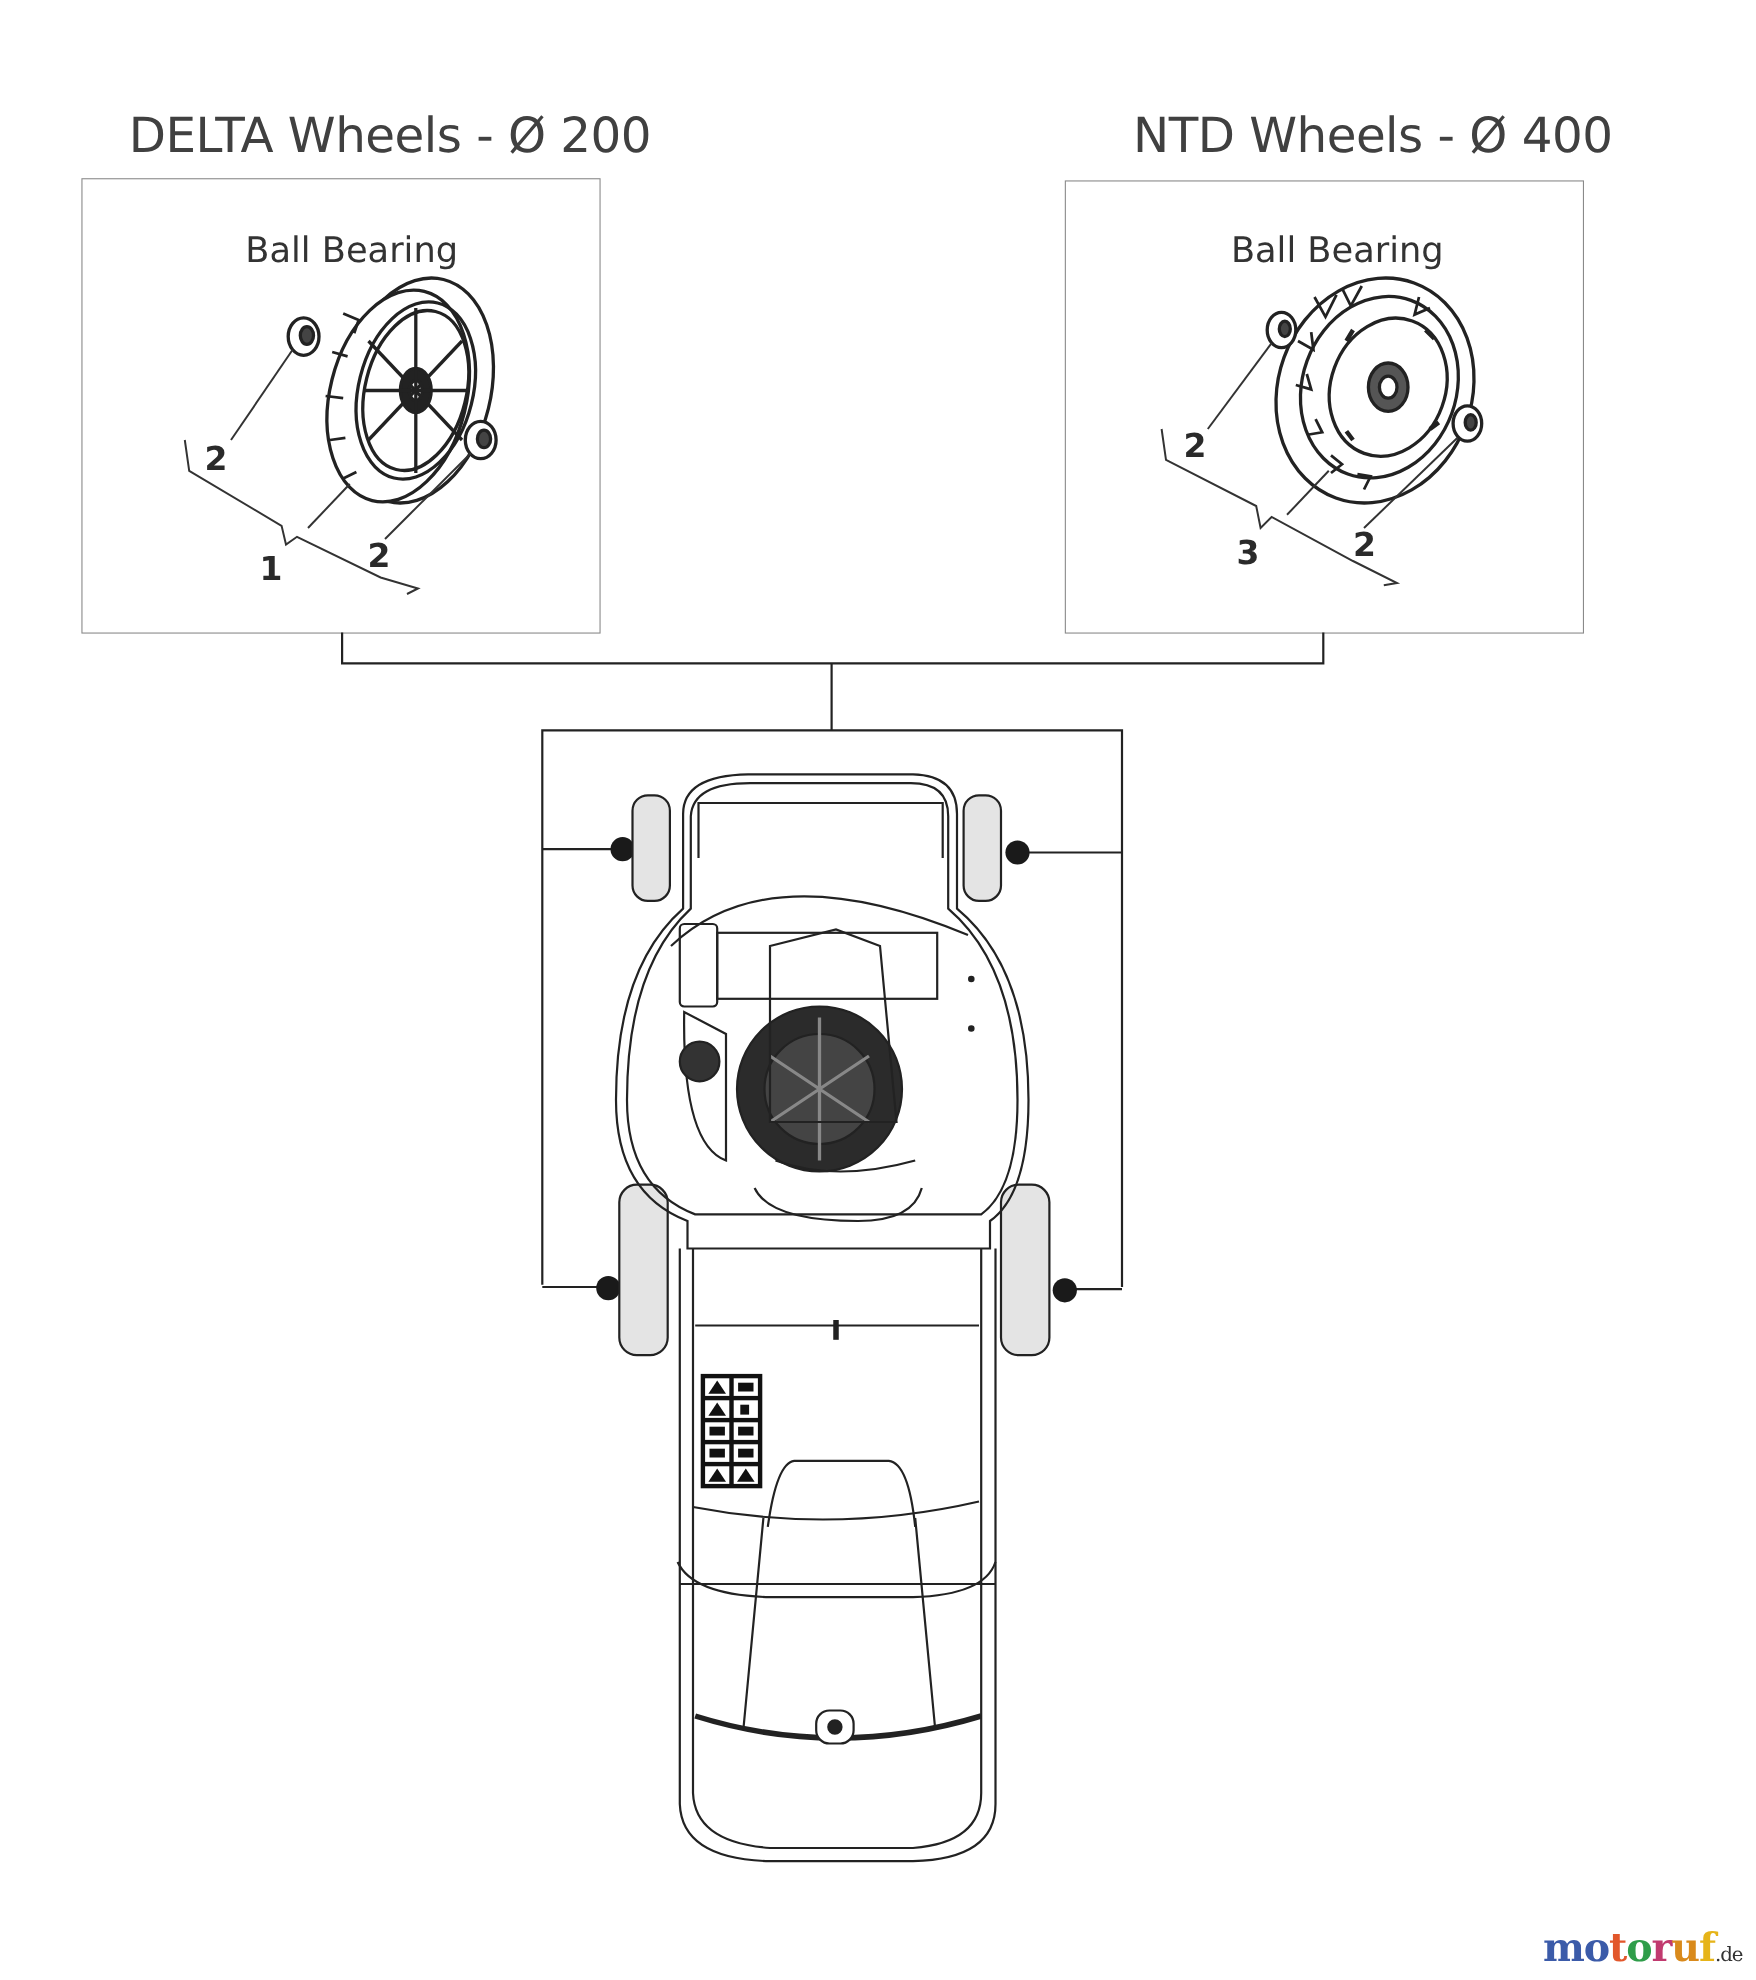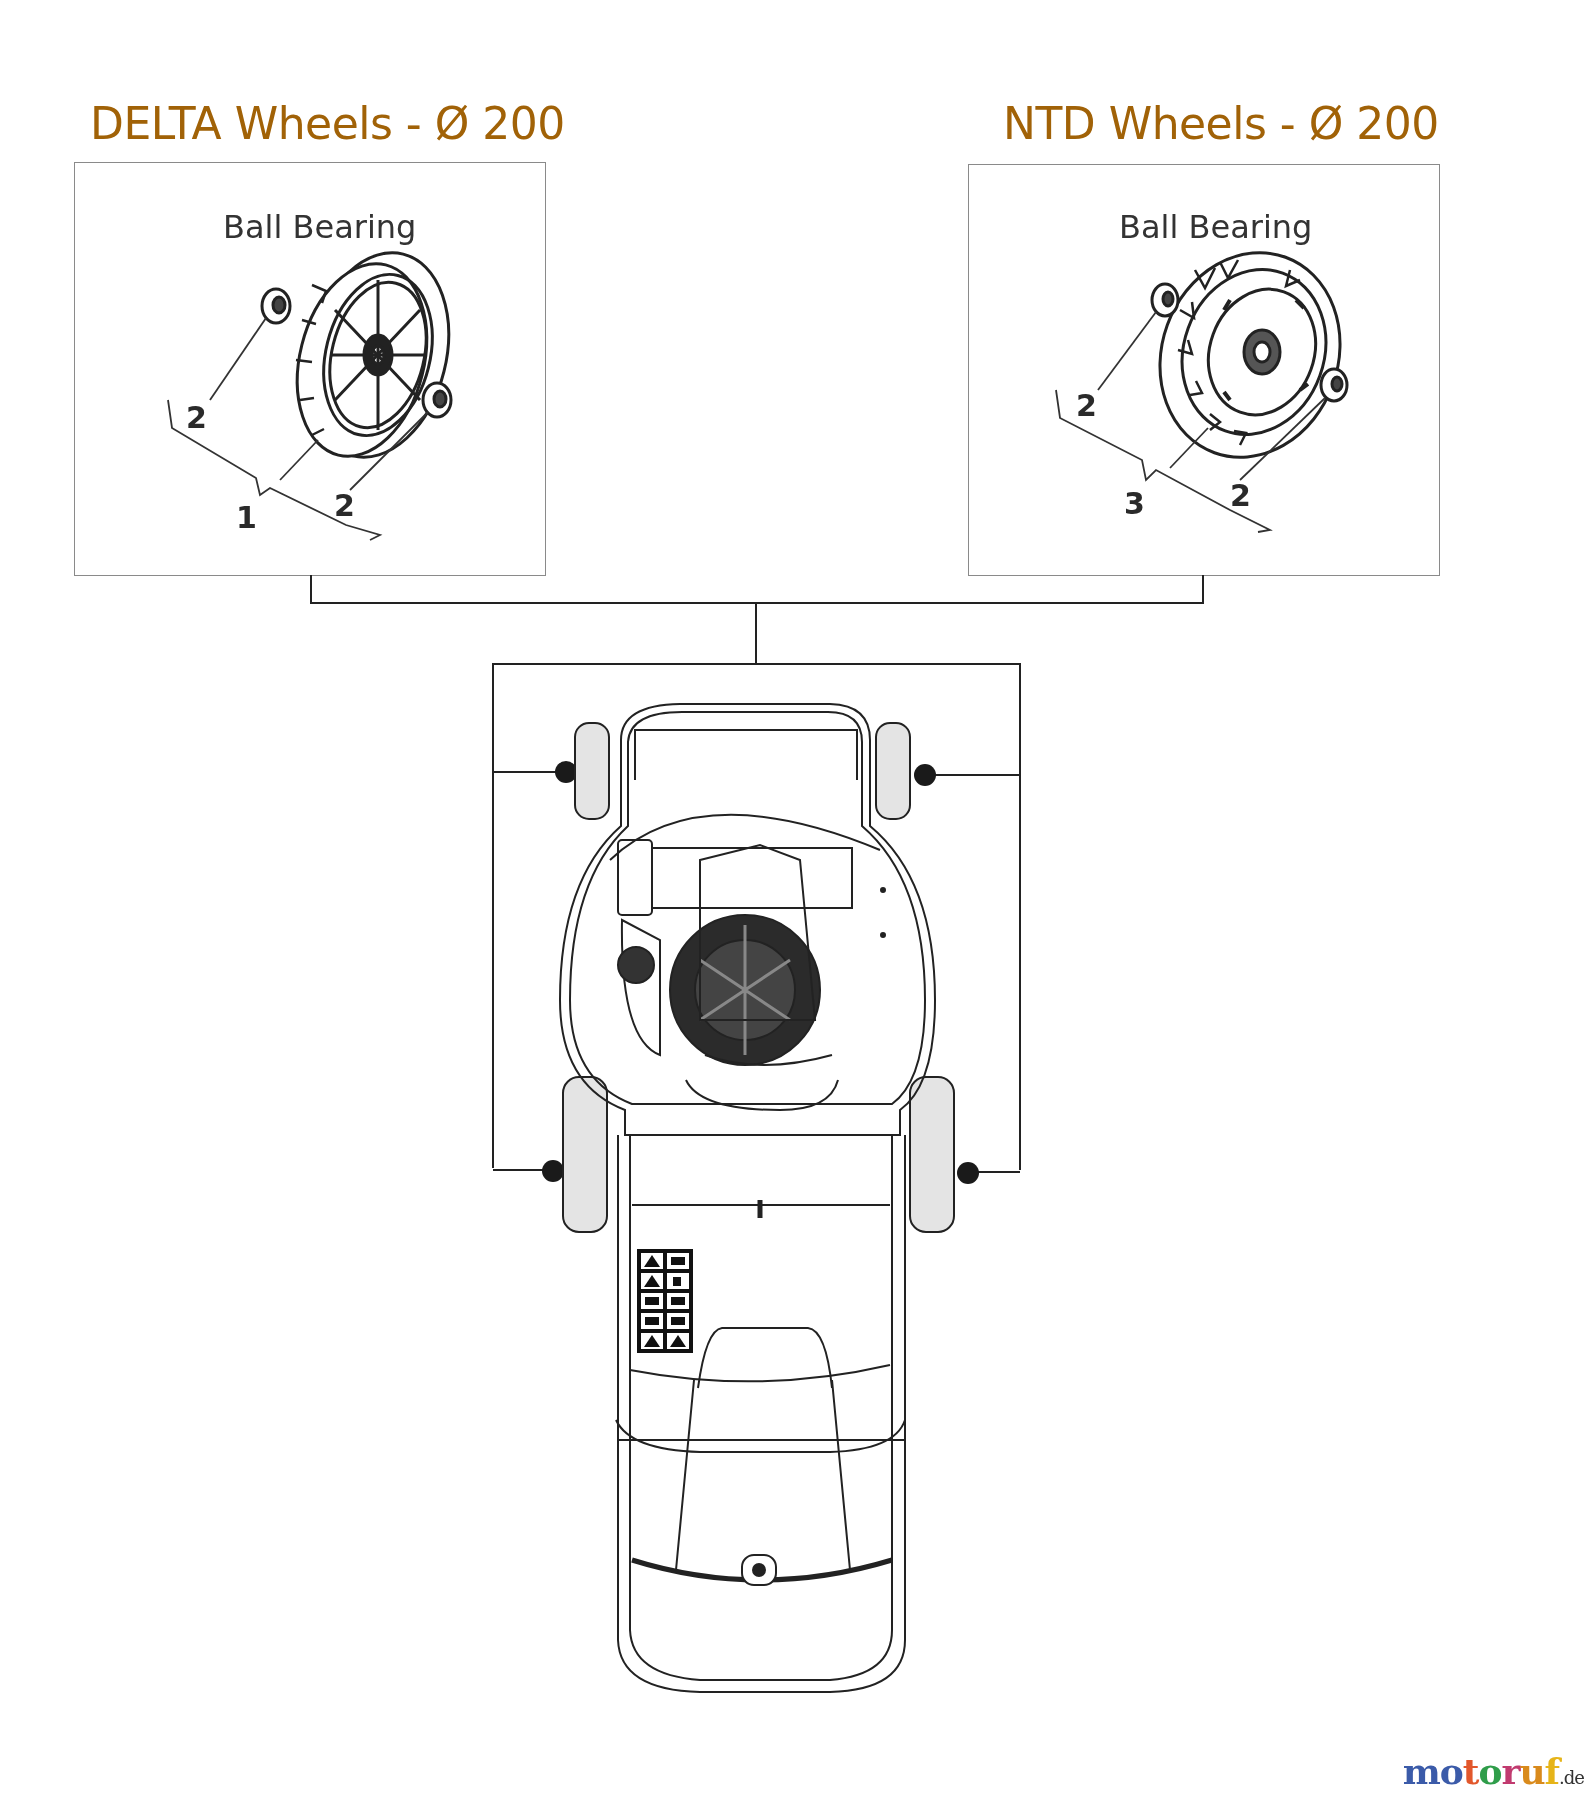--- a/index.html
+++ b/index.html
@@ -1,33 +1,33 @@
 <!DOCTYPE html>
 <html><head>
 <meta charset="utf-8">
 <style>
   html, body { margin:0; padding:0; background:#ffffff; }
   body { width:1596px; height:1800px; position:relative; overflow:hidden; font-family:"DejaVu Sans", sans-serif; color:#222; }
-  .title { position:absolute; font-size:44px; font-weight:normal; color:#a16207; letter-spacing:-0.5px; white-space:nowrap; }
+  .title { position:absolute; font-size:44px; font-weight:normal; color:#404040; letter-spacing:-0.5px; white-space:nowrap;margin-left:27px; }
   .panel { position:absolute; border:1.5px solid #8a8a8a; background:#fff; }
   .panel-label { position:absolute; font-size:32px; color:#333; white-space:nowrap;margin-top:31px; }
   .callout { position:absolute; font-size:30px; font-weight:bold; color:#2a2a2a; }
   svg.diagram { position:absolute; left:0; top:0; }
   .watermark { position:absolute; right:12px; bottom:8px; font-family:"DejaVu Serif", serif; font-size:36px; font-weight:bold; letter-spacing:-1px; }
   .watermark .tld { font-size:18px; font-weight:normal; color:#333; }
 </style>
 </head>
 <body>
 
 <div class="title" style="left:90px; top:98px;">DELTA Wheels - Ø 200</div>
 <div class="panel" style="left:74px; top:162px; width:470px; height:412px;">
   <div class="panel-label" style="left:148px; top:14px;">Ball Bearing</div>
 </div>
 
-<div class="title" style="left:1003px; top:98px;">NTD Wheels - Ø 200</div>
+<div class="title" style="left:1003px; top:98px;">NTD Wheels - Ø 400</div>
 <div class="panel" style="left:968px; top:164px; width:470px; height:410px;">
   <div class="panel-label" style="left:150px; top:12px;">Ball Bearing</div>
 </div>
 
 <svg class="diagram" width="1596" height="1800" viewBox="0 0 1596 1800">
 
   <g stroke="#222" fill="none" stroke-width="3">
     <ellipse cx="378" cy="355" rx="68" ry="104" transform="rotate(14 378 355)" fill="#fff"></ellipse>
     <ellipse cx="362" cy="360" rx="62" ry="98" transform="rotate(14 362 360)" fill="#fff"></ellipse>
     <ellipse cx="378" cy="355" rx="52" ry="82" transform="rotate(14 378 355)"></ellipse>

